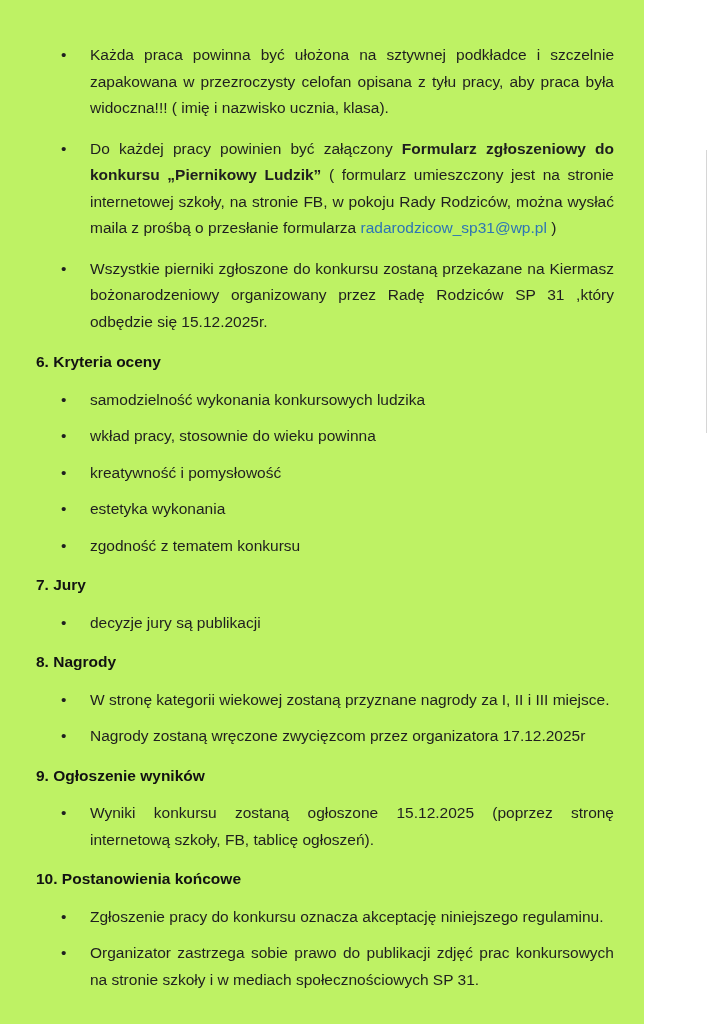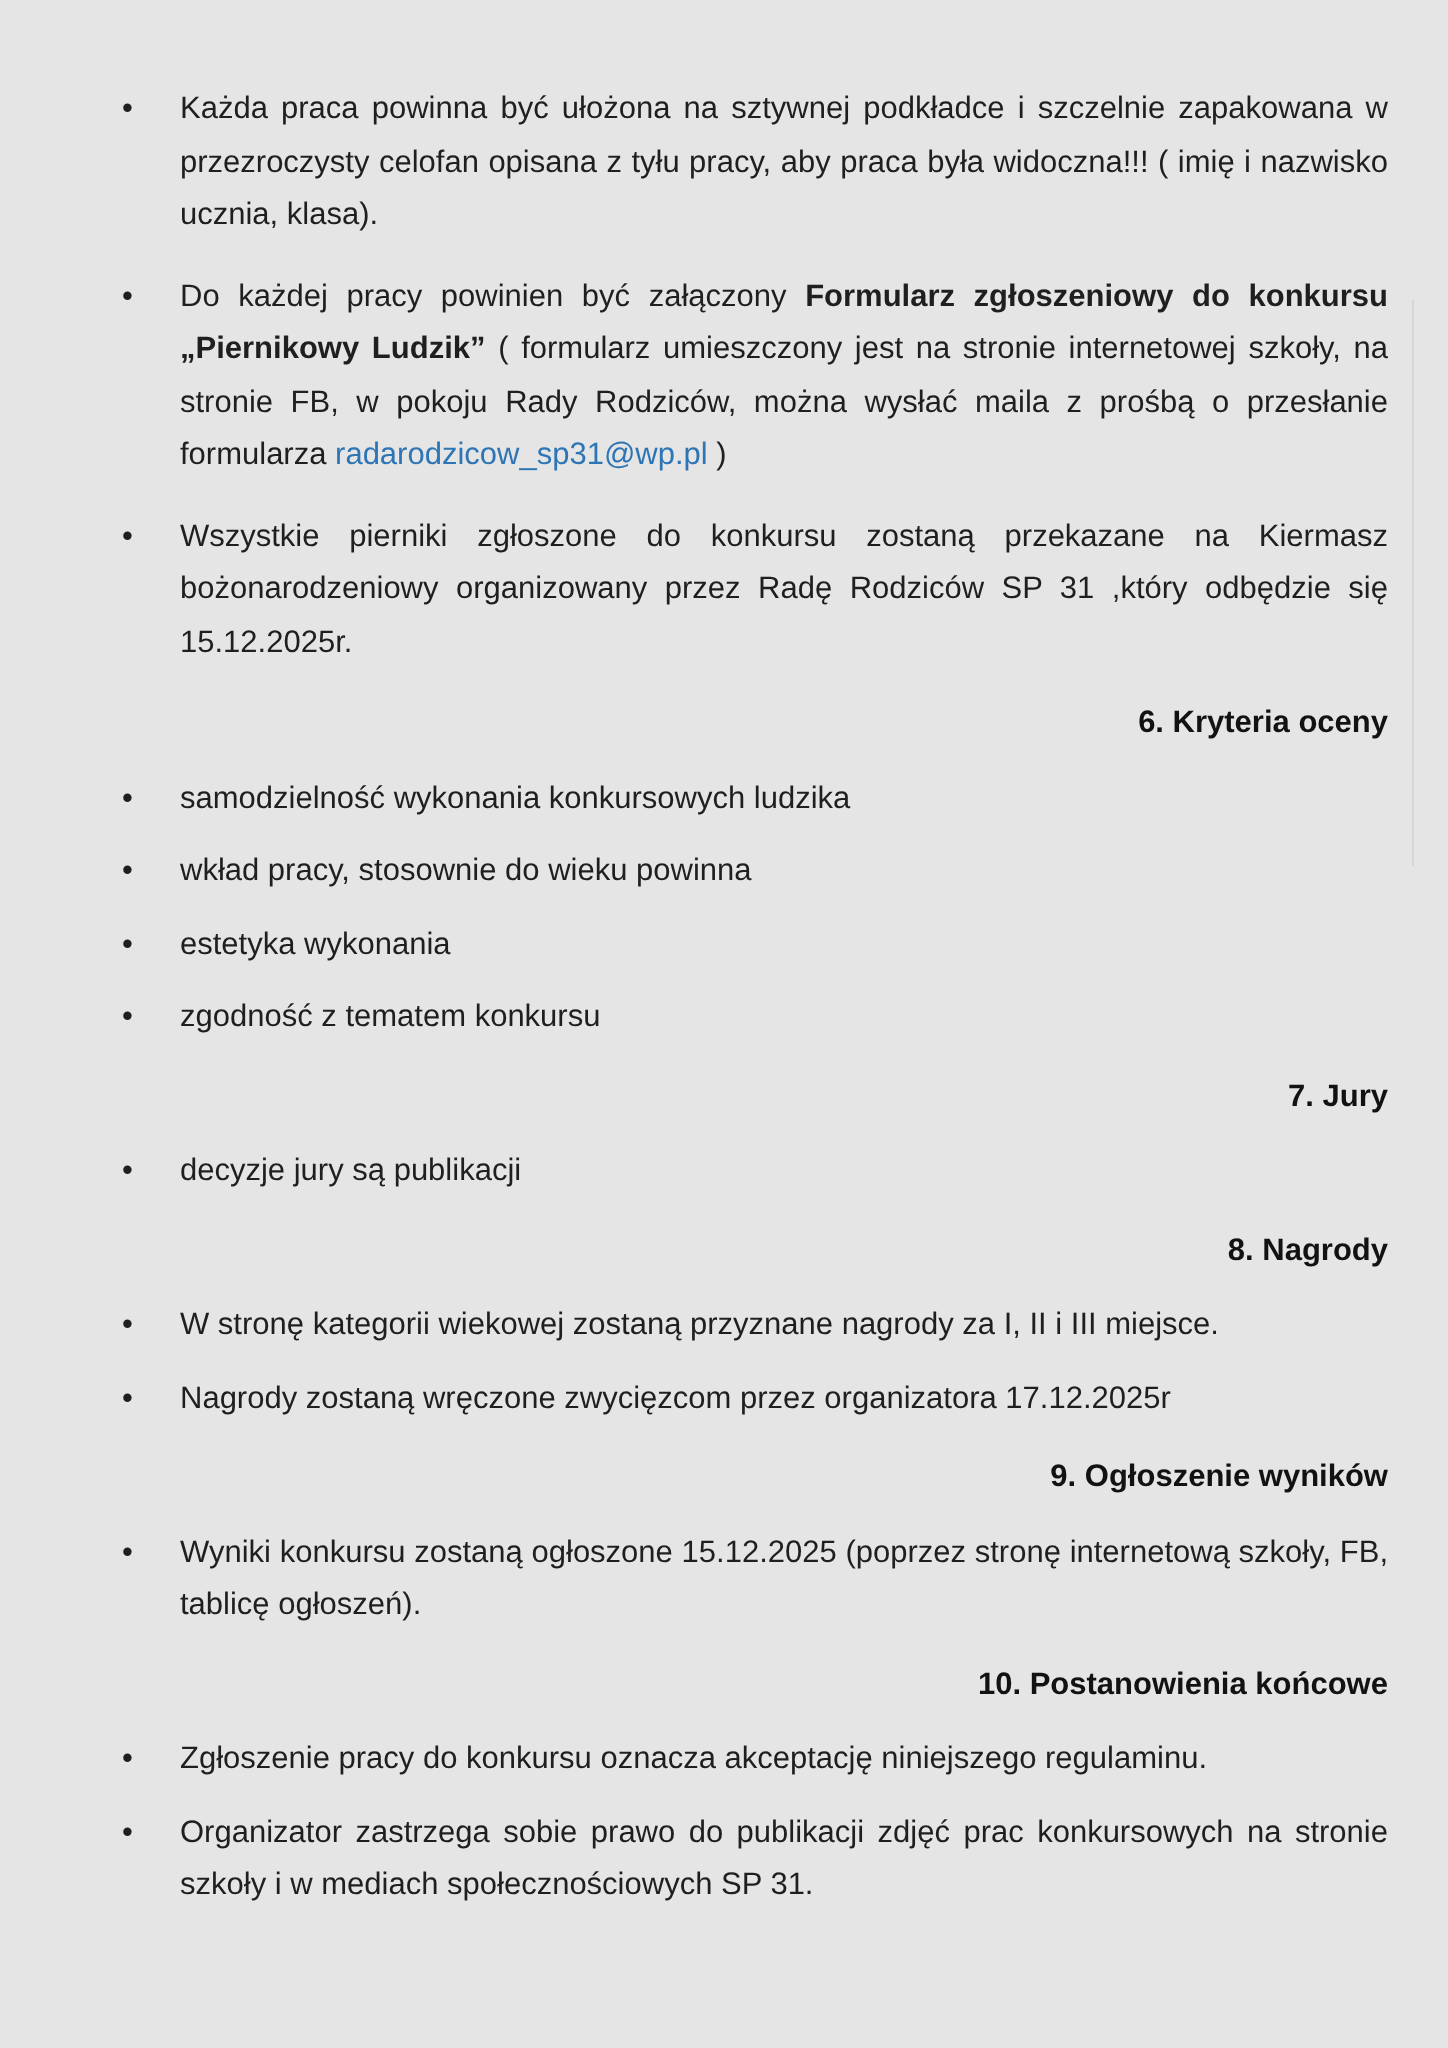--- a/index.html
+++ b/index.html
@@ -10,23 +10,23 @@
   body {
     width: 724px;
     height: 1024px;
     overflow: hidden;
     font-family: "Liberation Sans", "DejaVu Sans", sans-serif;
     color: #1f1f1f;
     position: relative;
   }
   .page {
     position: relative;
-    width: 724px;
+    width: 644px;
     height: 1024px;
-    background: #e5e5e5;
+    background: #bef264;
   }
   .edge-line {
     position: absolute;
     left: 706px;
     top: 150px;
     width: 1px;
     height: 283px;
     background: #d6d6d6;
   }
   .content {
@@ -52,21 +52,21 @@
     content: "\2022";
     position: absolute;
     left: 25px;
     top: 0;
     color: #1f1f1f;
   }
   .heading {
     font-weight: bold;
     color: #121212;
     margin: 13px 0 11px 0;
-    text-align: right;
+    text-align: left;
   }
   .bold { font-weight: bold; }
   a.email-link {
     text-decoration: none;
     cursor: pointer;
   }
 </style>
 </head>
 <body>
 
@@ -76,20 +76,21 @@
     <ul class="bullet-list intro">
         <li><span class="">Każda praca powinna być  ułożona na sztywnej podkładce i szczelnie zapakowana w przezroczysty celofan opisana z tyłu pracy, aby praca była widoczna!!! ( imię i nazwisko ucznia, klasa).</span></li>
         <li><span class="">Do każdej pracy powinien być załączony </span><span class="bold">Formularz zgłoszeniowy do konkursu „Piernikowy Ludzik”</span><span class=""> ( formularz umieszczony jest na stronie internetowej szkoły, na stronie FB, w pokoju Rady Rodziców, można wysłać maila z prośbą o przesłanie formularza </span><a href="#" class="email-link" style="color: rgb(46, 117, 181);">radarodzicow_sp31@wp.pl</a><span class=""> )</span></li>
         <li><span class="">Wszystkie pierniki zgłoszone do konkursu zostaną przekazane na Kiermasz bożonarodzeniowy organizowany przez Radę Rodziców SP 31 ,który odbędzie się 15.12.2025r.</span></li>
       </ul>
     <div>
         <div class="heading">6. Kryteria oceny</div>
         <ul class="bullet-list">
           <li><span class="">samodzielność wykonania konkursowych ludzika</span></li>
           <li><span class="">wkład pracy, stosownie do wieku powinna</span></li>
+          <li><span class="">kreatywność i pomysłowość</span></li>
           <li><span class="">estetyka wykonania</span></li>
           <li><span class="">zgodność z tematem konkursu</span></li>
         </ul>
         <div class="heading">7. Jury</div>
         <ul class="bullet-list">
           <li><span class="">decyzje jury są publikacji</span></li>
         </ul>
         <div class="heading">8. Nagrody</div>
         <ul class="bullet-list">
           <li><span class="">W stronę kategorii wiekowej zostaną przyznane nagrody za I, II i III miejsce.</span></li>

